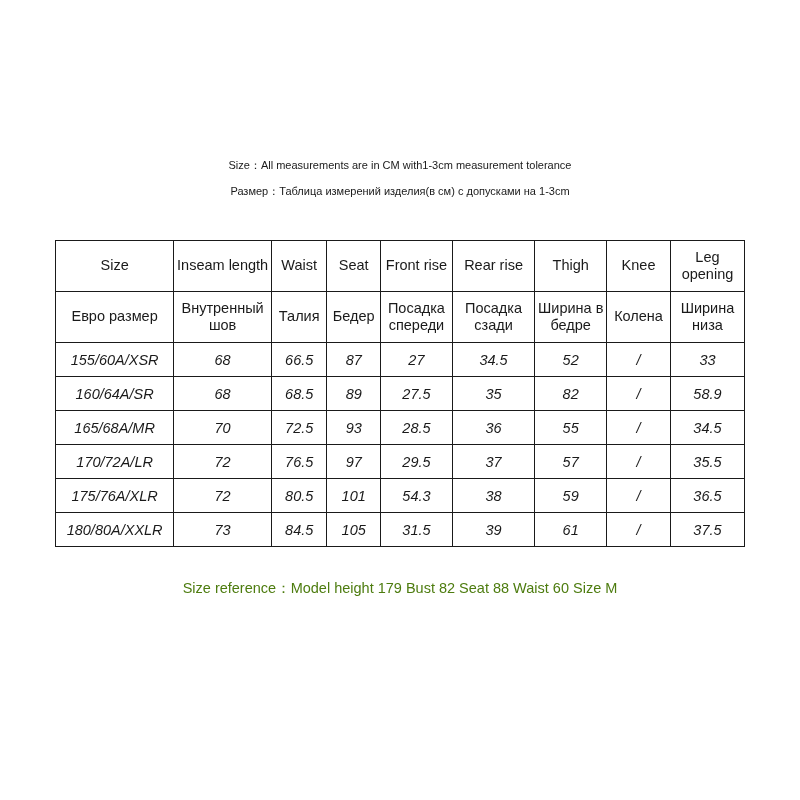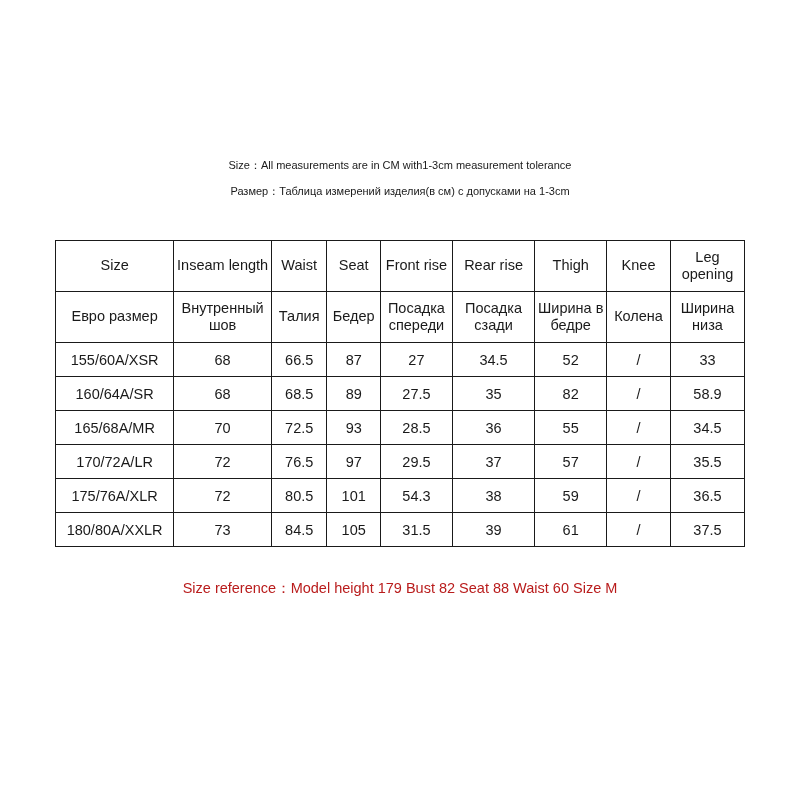--- a/index.html
+++ b/index.html
@@ -61,20 +61,21 @@
   table.size-table thead th {
     height: 46px;
     line-height: 1.2;
   }
   table.size-table tbody tr.hdr-ru th {
     height: 46px;
     line-height: 1.2;
   }
   table.size-table tbody tr.data-row td {
     height: 29px;
+    font-style: italic;
   }
   col.c0 { width: 115px; }
   col.c1 { width: 95px; }
   col.c2 { width: 54px; }
   col.c3 { width: 52px; }
   col.c4 { width: 70px; }
   col.c5 { width: 80px; }
   col.c6 { width: 70px; }
   col.c7 { width: 62px; }
   col.c8 { width: 72px; }
@@ -82,21 +83,21 @@
   .footer-block {
     position: absolute;
     left: 0;
     top: 578px;
     width: 800px;
     text-align: center;
   }
   .footer-line {
     font-size: 14.5px;
     line-height: 1.45;
-    color: #b91c1c;
+    color: #4d7c0f;
     white-space: nowrap;
   }
   .footer-line.second {
     margin-top: 12px;
   }
 </style>
 </head>
 <body>
 
 <div class="page">

